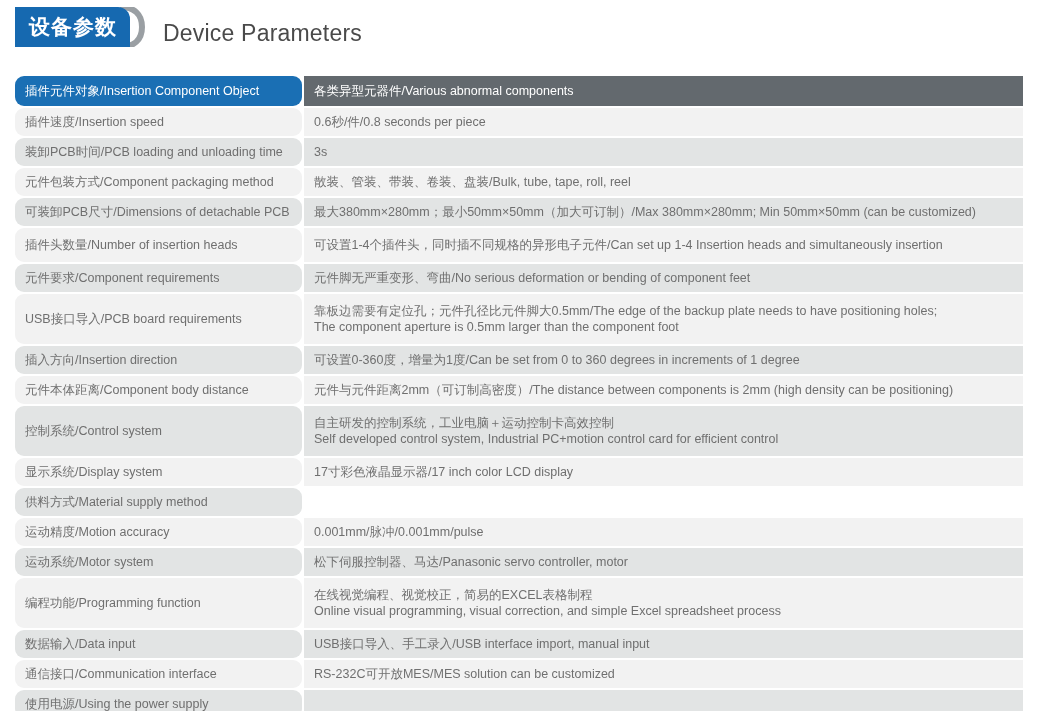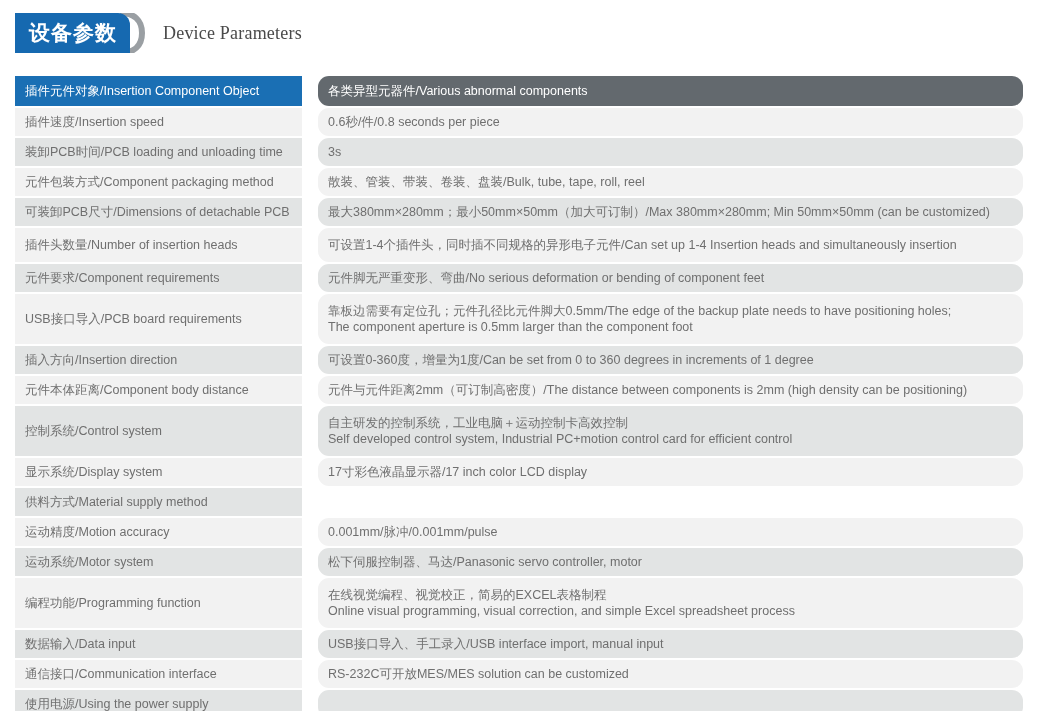--- a/index.html
+++ b/index.html
@@ -17,21 +17,21 @@
 
   
   .page-header {
     position: relative;
     height: 62px;
     padding: 0;
   }
   .badge-wrap {
     position: absolute;
     left: 15px;
-    top: 13px;
+    top: 7px;
     height: 40px;
     display: block;
   }
   .badge-curve {
     position: absolute;
     left: 103px;
     top: 0px;
     width: 42px;
     height: 40px;
     overflow: hidden;
@@ -51,25 +51,24 @@
     letter-spacing: 1px;
     border-radius: 0 12px 0 0;
     box-sizing: border-box;
   }
   .page-title {
     position: absolute;
     left: 163px;
     top: 13px;
     height: 40px;
     line-height: 40px;
-    font-size: 18px;
+    font-size: 23px;
     color: #4a4a4a;
     letter-spacing: 0.2px;
     white-space: nowrap;
-    font-family: Liberation Serif, serif;
   }
 
   
   .spec-table {
     position: absolute;
     left: 15px;
     top: 76px;
     width: 1008px;
     border-collapse: separate;
     border-spacing: 0;
@@ -84,25 +83,25 @@
     font-size: 12.5px;
     line-height: 16px;
     color: #6f6f6f;
     display: flex;
     align-items: center;
     padding: 6px 10px 6px 10px;
   }
   .cell-label {
     width: 287px;
     min-width: 287px;
-    margin-right: 16px;
+    margin-right: 2px;
+    border-radius: 9px;
   }
   .cell-value {
     flex: 1 1 auto;
-    border-radius: 11px;
   }
 
   
   .row-a .cell { background: #e2e4e4; }
   .row-b .cell { background: #f2f2f2; }
 
   
   .spec-row.header-row { margin-bottom: 2px; }
   .header-row .cell-label {
     background: #1a6fb4;

